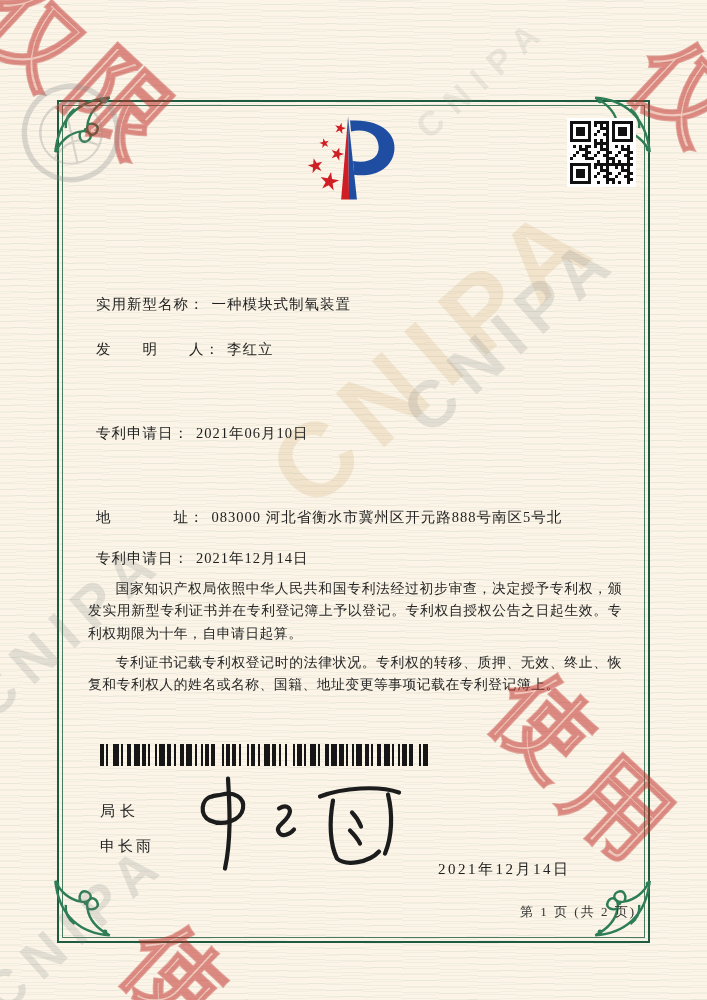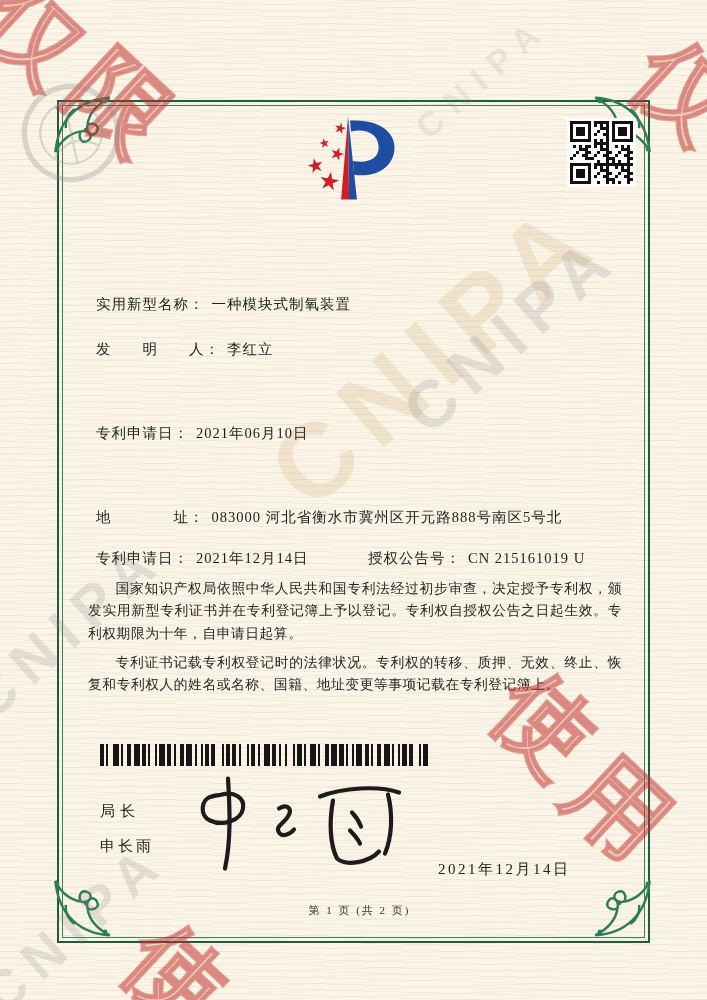--- a/index.html
+++ b/index.html
@@ -34,22 +34,22 @@
   .f-grantdate{top:549px;} .f-grantno{top:549px;left:368px;}
   .paras{position:absolute;left:88px;top:578px;width:534px;font-size:13.8px;
     line-height:1.62;color:#262626;text-align:justify;}
   .paras p{margin:0 0 7px 0;text-indent:2em;letter-spacing:.5px;}
   .barcode{position:absolute;left:100px;top:744px;width:330px;height:22px;overflow:hidden;}
   .barcode i{position:absolute;top:0;bottom:0;background:#161616;}
   .signer-title{position:absolute;left:100px;top:802px;font-size:15px;letter-spacing:5px;}
   .signer-name{position:absolute;left:100px;top:837px;font-size:15px;letter-spacing:3px;}
   .signature{position:absolute;left:182px;top:768px;width:230px;height:105px;}
   .issue-date{position:absolute;left:438px;top:860px;font-size:15px;letter-spacing:2.5px;}
-  .page-ind{position:absolute;left:65px;top:903px;width:589px;text-align:center;
-    font-size:11px;letter-spacing:2px;color:#333;}
+  .page-ind{position:absolute;left:47px;top:903px;width:589px;text-align:right;
+    font-size:13px;letter-spacing:2px;color:#333;}
   .cont-note{position:absolute;left:0;top:948px;width:707px;text-align:center;font-size:13.5px;letter-spacing:3px;}
   .cont-note span{background:#fffdf8;padding:2px 10px;color:#2a2a2a;}
   
   .wm-under{position:absolute;inset:0;z-index:0;pointer-events:none;overflow:hidden;}
   .wm-over{position:absolute;inset:0;z-index:5;pointer-events:none;overflow:hidden;}
   .wm-red{position:absolute;font-weight:bold;line-height:1;font-size:96px;
     color:rgba(201,52,43,0.22);-webkit-text-stroke:2px rgba(190,45,40,0.40);
     transform:rotate(43deg);}
   .wm-cnipa{position:absolute;font-family:"Liberation Sans","DejaVu Sans",sans-serif;
     font-weight:bold;color:rgba(120,120,120,0.18);transform:rotate(-42deg);
@@ -377,23 +377,20 @@
     </div>
     <div class="field f-appdate">
       <span>专利申请日：</span><span class="val">2021年06月10日</span>
     </div>
     <div class="field f-address">
       <span>地　　　　址：</span><span class="val">083000 河北省衡水市冀州区开元路888号南区5号北</span>
     </div>
     <div class="field f-grantdate">
       <span>专利申请日：</span><span class="val">2021年12月14日</span>
     </div>
-    <div class="field f-grantno">
-      <span>授权公告号：</span><span class="val">CN 215161019 U</span>
-    </div>
 
     <div class="paras">
       <p>国家知识产权局依照中华人民共和国专利法经过初步审查，决定授予专利权，颁发实用新型专利证书并在专利登记簿上予以登记。专利权自授权公告之日起生效。专利权期限为十年，自申请日起算。</p>
       <p>专利证书记载专利权登记时的法律状况。专利权的转移、质押、无效、终止、恢复和专利权人的姓名或名称、国籍、地址变更等事项记载在专利登记簿上。</p>
     </div>
 
     <div class="barcode">
         <i style="left:0px;width:4.2px"></i>
         <i style="left:6.300000000000001px;width:2.1px"></i>
         <i style="left:12.600000000000001px;width:6.300000000000001px"></i>

